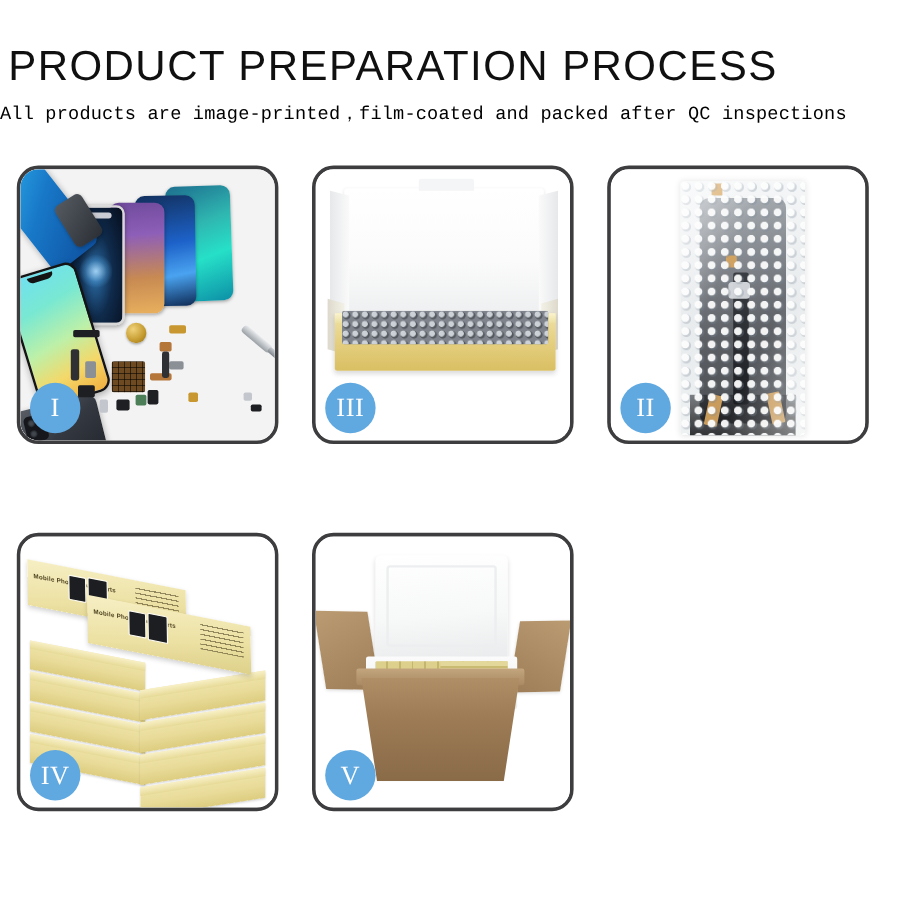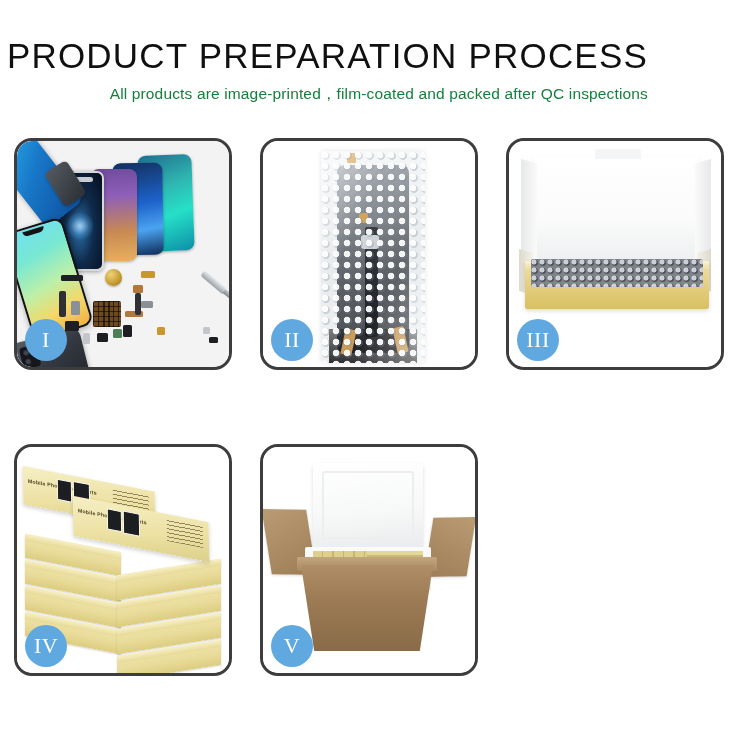--- a/index.html
+++ b/index.html
@@ -34,24 +34,24 @@
     font-family: "Liberation Sans", sans-serif;
     font-size: 35px;
     font-weight: 400;
     letter-spacing: 1.2px;
     color: #101010;
     line-height: 40px;
     white-space: nowrap;
   }
   .subtitle {
     margin-top: 8px;
-    font-family: Liberation Sans, sans-serif;
+    font-family: Liberation Mono, monospace;
     font-size: 15.5px;
     font-weight: 400;
-    color: #15803d;
+    color: #000000;
     letter-spacing: 0.15px;
     white-space: nowrap;
   }
 
   
   .grid {
     position: absolute;
     left: 14px;
     top: 138px;
     width: 722px;
@@ -491,53 +491,53 @@
           <div class="flex-cable" style="left:42px; top:150px; width:7px; height:26px;"></div>
           <div class="flex-cable" style="left:118px; top:152px; width:6px; height:22px;"></div>
           <div class="screwdriver"></div>
         </div>
       </div>
       <div class="badge">I</div>
     </div>
 
     <div class="panel">
       <div class="panel-inner">
+        <div class="p3-bg"></div>
+        <div class="lid">
+          <div class="lid-tab"></div>
+        </div>
+        <div class="box-left-flap"></div>
+        <div class="box-right-flap"></div>
+        <div class="boxbase"></div>
+        <div class="bubblefill"></div>
+      </div>
+      <div class="badge">III</div>
+    </div>
+
+    <div class="panel">
+      <div class="panel-inner">
         <div class="p2-bg"></div>
         <div class="bubble-pack">
           <div class="inner-part"></div>
           <div class="flexstrip"></div>
           <div class="conn"></div>
           <div class="darkbase"></div>
           <div class="tape t1"></div>
           <div class="tape t2"></div>
           <div class="tape t3"></div>
           <div class="tape t4"></div>
           <div class="bubbles"></div>
           <div class="sheen"></div>
         </div>
       </div>
       <div class="badge">II</div>
     </div>
 
     <div class="panel">
       <div class="panel-inner">
-        <div class="p3-bg"></div>
-        <div class="lid">
-          <div class="lid-tab"></div>
-        </div>
-        <div class="box-left-flap"></div>
-        <div class="box-right-flap"></div>
-        <div class="boxbase"></div>
-        <div class="bubblefill"></div>
-      </div>
-      <div class="badge">III</div>
-    </div>
-
-    <div class="panel">
-      <div class="panel-inner">
         <div class="p4-bg"></div>
         <div class="stack">
           <div class="sbox sb-l1">
               <div class="edge-top"></div>
             </div>
           <div class="sbox sb-l2">
               <div class="edge-top"></div>
             </div>
           <div class="sbox sb-l3">
               <div class="edge-top"></div>

